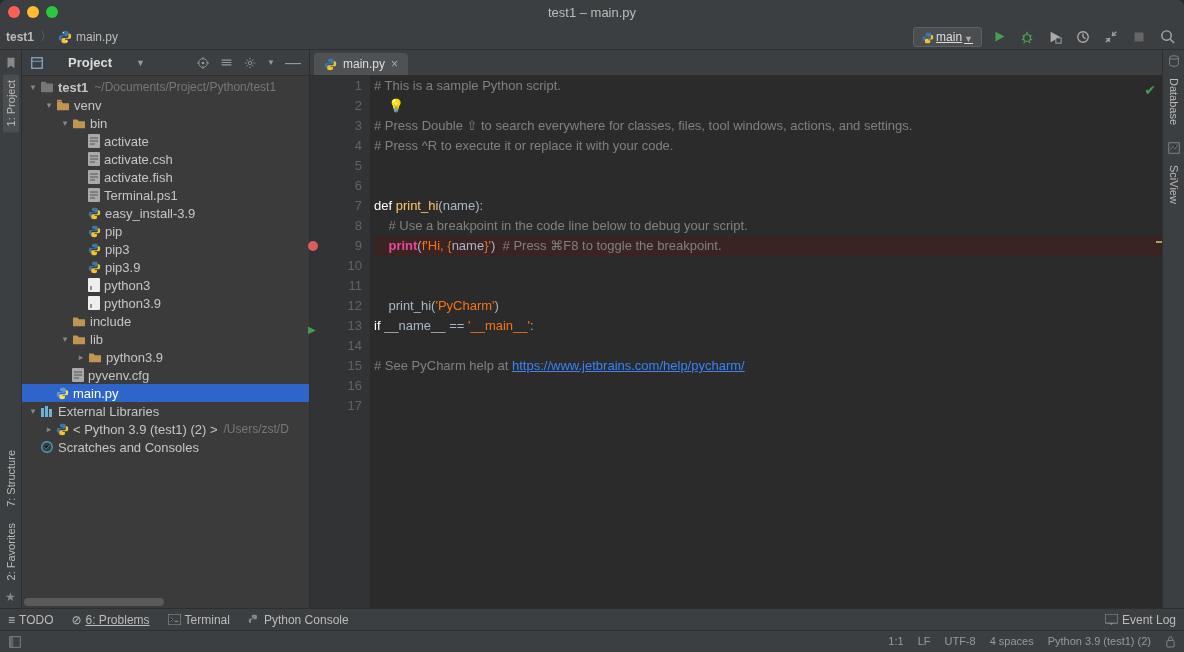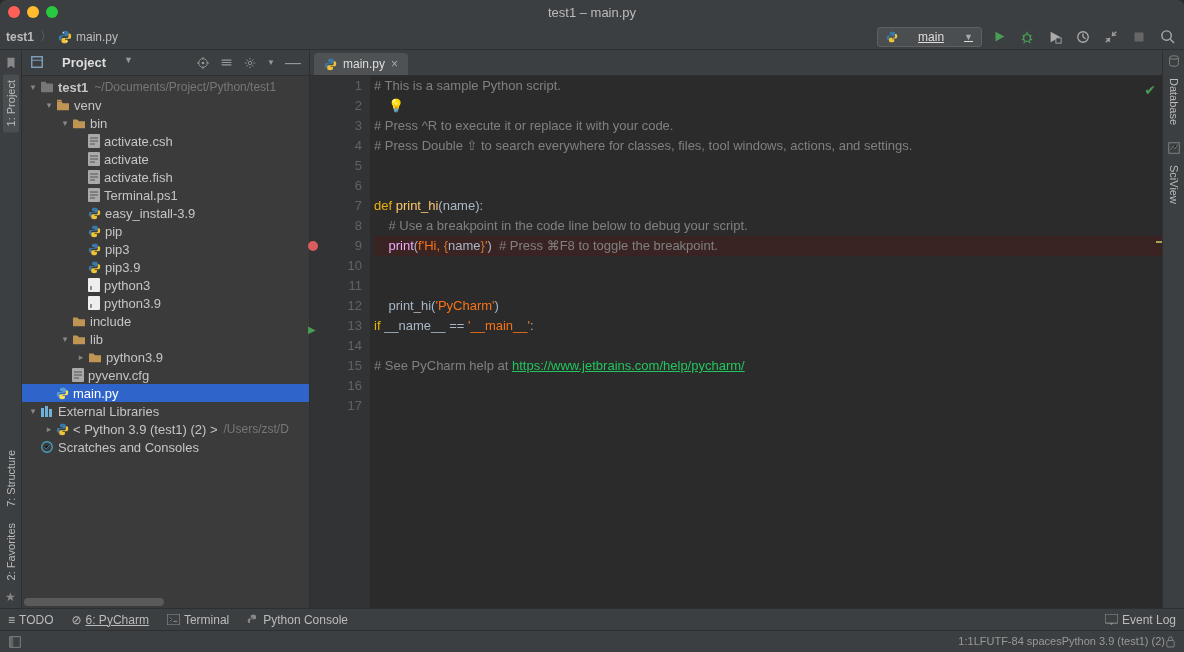--- a/index.html
+++ b/index.html
@@ -12,36 +12,36 @@
     .tl-red { background: #ff5f57; }
     .tl-yellow { background: #febc2e; }
     .tl-green { background: #28c840; }
     .title-text { position: absolute; left: 50%; transform: translateX(-50%); color: #bbb; font-size: 13px; }
 
     
     .nav-bar { height: 26px; background: #3c3f41; display: flex; align-items: center; justify-content: space-between; padding: 0 6px; border-bottom: 1px solid #2d2f30; }
     .breadcrumb { display: flex; align-items: center; gap: 4px; color: #bbb; font-size: 12px; }
     .bc-sep { color: #777; margin: 0 2px; }
     .nav-right { display: flex; align-items: center; gap: 6px; }
-    .run-config { background: #4b4e50; border: 1px solid #5e6060; border-radius: 3px; padding: 2px 8px; display: flex; align-items: center; gap: 20px; color: #ddd; font-size: 12px; text-decoration: underline; }
+    .run-config { background: #4b4e50; border: 1px solid #5e6060; border-radius: 3px; padding: 2px 8px; display: flex; align-items: flex-end; gap: 2px; color: #ddd; font-size: 12px; text-decoration: underline; }
     .icon-btn { width: 22px; height: 22px; display: flex; align-items: center; justify-content: center; cursor: pointer; color: #aaa; }
     .play-icon { color: #499c54; }
     .bug-icon { color: #499c54; }
 
     
     .main-area { flex: 1; display: flex; overflow: hidden; }
 
     
     .left-gutter { width: 22px; background: #3c3f41; border-right: 1px solid #2d2f30; display: flex; flex-direction: column; align-items: center; padding-top: 4px; gap: 4px; }
     .vtab { writing-mode: vertical-rl; transform: rotate(180deg); font-size: 11px; color: #bbb; padding: 6px 2px; cursor: pointer; display: flex; align-items: center; gap: 4px; }
 
     
     .project-panel { width: 288px; background: #3b3b3b; border-right: 1px solid #2d2f30; display: flex; flex-direction: column; }
     .project-header { height: 26px; background: #3c3f41; display: flex; align-items: center; justify-content: space-between; padding: 0 8px; border-bottom: 1px solid #2d2f30; }
-    .ph-left { display: flex; align-items: flex-start; gap: 18px; color: #ddd; font-weight: bold; font-size: 13px; }
+    .ph-left { display: flex; align-items: center; gap: 24px; color: #ddd; font-weight: bold; font-size: 13px; }
     .ph-right { display: flex; align-items: center; gap: 10px; color: #999; }
     .ph-icon { cursor: pointer; }
 
     .tree { flex: 1; overflow: auto; padding: 2px 0; font-size: 13px; }
     .tree-row { display: flex; align-items: center; height: 18px; padding-left: 4px; cursor: pointer; white-space: nowrap; color: #c5c5c5; }
     .tree-row.selected { background: #2f65ca; color: #fff; }
     .tree-arrow { width: 14px; display: inline-flex; justify-content: center; color: #888; font-size: 9px; }
     .folder-icon { color: #c09553; margin-right: 4px; display: inline-flex; }
     .file-icon { margin-right: 4px; display: inline-flex; }
     .tree-label { color: inherit; }
@@ -57,42 +57,42 @@
     .gutter { background: #313335; width: 48px; text-align: right; padding: 0 8px 0 0; color: #606366; user-select: none; position: relative; }
     .gutter-line { height: 20px; position: relative; }
     .breakpoint { position: absolute; left: -14px; top: 5px; width: 10px; height: 10px; background: #db5c5c; border-radius: 50%; }
     .run-marker { position: absolute; left: -14px; top: 4px; color: #499c54; font-size: 10px; }
     .gutter-extra { width: 12px; background: #313335; }
 
     .code-content { flex: 1; padding-left: 4px; position: relative; }
     .code-line { height: 20px; white-space: pre; }
     .code-line.bp-line { background: #3a2323; }
     .c-comment { color: #808080; }
-    .c-keyword { color: #eab308; }
+    .c-keyword { color: #ffffff; }
     .c-def { color: #ffc66d; }
     .c-string { color: #f97316; }
-    .c-builtin { color: #f0abfc; }
+    .c-builtin { color: #ec4899; font-weight: bold; }
     .c-param { color: #a9b7c6; }
     .c-fstring-expr { color: #cc7832; }
-    .c-link { color: #22c55e; text-decoration: underline; }
+    .c-link { color: #3b82f6; text-decoration: underline; }
     .bulb { position: absolute; left: 18px; top: 20px; font-size: 13px; }
     
     .editor-check { position: absolute; right: 6px; top: 4px; color: #499c54; font-size: 14px; }
 
     
     .right-gutter { width: 22px; background: #3c3f41; border-left: 1px solid #2d2f30; display: flex; flex-direction: column; align-items: center; padding-top: 4px; gap: 4px; }
     .vtab-r { writing-mode: vertical-rl; font-size: 11px; color: #bbb; padding: 6px 2px; cursor: pointer; }
     .edge-marker { position: absolute; right: 0px; width: 6px; height: 2px; background: #a9a557; }
 
     
     .tool-bar { height: 22px; background: #3c3f41; display: flex; align-items: center; justify-content: space-between; padding: 0 8px; border-top: 1px solid #2d2f30; font-size: 12px; color: #bbb; }
     .tool-left { display: flex; gap: 18px; align-items: center; }
     .tool-item { display: flex; align-items: center; gap: 4px; cursor: pointer; }
     .status-bar { height: 22px; background: #3c3f41; display: flex; align-items: center; justify-content: space-between; padding: 0 8px; border-top: 1px solid #2d2f30; font-size: 11px; color: #999; }
-    .status-right { display: flex; }
+    .status-right { display: flex; gap: 14px; }
 
     svg { display: block; }
   </style>
 </head>
 <body>
 
 <div class="title-bar">
   <div class="traffic-lights">
     <div class="tl tl-red"></div>
     <div class="tl tl-yellow"></div>
@@ -250,30 +250,30 @@
         <span class="tree-label">bin</span>
       </div>
 
       <div class="tree-row" style="padding-left:66px">
           <span class="file-icon">
             <svg width="12" height="14" viewBox="0 0 12 14">
               <rect width="12" height="14" fill="#a9a9a9" rx="1"></rect>
               <path stroke="#555" d="M2 4h8M2 7h8M2 10h5"></path>
             </svg>
           </span>
-          <span class="tree-label">activate.csh</span>
+          <span class="tree-label">activate</span>
         </div>
       <div class="tree-row" style="padding-left:66px">
           <span class="file-icon">
             <svg width="12" height="14" viewBox="0 0 12 14">
               <rect width="12" height="14" fill="#a9a9a9" rx="1"></rect>
               <path stroke="#555" d="M2 4h8M2 7h8M2 10h5"></path>
             </svg>
           </span>
-          <span class="tree-label">activate</span>
+          <span class="tree-label">activate.csh</span>
         </div>
       <div class="tree-row" style="padding-left:66px">
           <span class="file-icon">
             <svg width="12" height="14" viewBox="0 0 12 14">
               <rect width="12" height="14" fill="#a9a9a9" rx="1"></rect>
               <path stroke="#555" d="M2 4h8M2 7h8M2 10h5"></path>
             </svg>
           </span>
           <span class="tree-label">activate.fish</span>
         </div>
@@ -457,22 +457,22 @@
         <div class="gutter-line">14</div>
         <div class="gutter-line">15</div>
         <div class="gutter-line">16</div>
         <div class="gutter-line">17</div>
       </div>
       <div class="code-content">
         <span class="bulb">💡</span>
         <div class="editor-check">✔</div>
         <div class="code-line"><span class="c-comment"># This is a sample Python script.</span></div>
         <div class="code-line"></div>
+        <div class="code-line"><span class="c-comment"># Press Double ⇧ to search everywhere for classes, files, tool windows, actions, and settings.</span></div>
         <div class="code-line"><span class="c-comment"># Press ^R to execute it or replace it with your code.</span></div>
-        <div class="code-line"><span class="c-comment"># Press Double ⇧ to search everywhere for classes, files, tool windows, actions, and settings.</span></div>
         <div class="code-line"></div>
         <div class="code-line"></div>
         <div class="code-line"><span class="c-keyword">def </span><span class="c-def">print_hi</span><span class="c-param">(name):</span></div>
         <div class="code-line"><span class="c-comment">    # Use a breakpoint in the code line below to debug your script.</span></div>
         <div class="code-line bp-line">    <span class="c-builtin">print</span><span>(</span><span class="c-string">f'Hi, </span><span class="c-fstring-expr">{</span><span>name</span><span class="c-fstring-expr">}</span><span class="c-string">'</span><span>)</span><span class="c-comment">  # Press ⌘F8 to toggle the breakpoint.</span></div>
         <div class="code-line"></div>
         <div class="code-line"></div>
         <div class="code-line"><span>    print_hi(</span><span class="c-string">'PyCharm'</span><span>)</span></div>
         <div class="code-line"><span class="c-keyword">if </span><span>__name__ == </span><span class="c-string">'__main__'</span><span>:</span></div>
         <div class="code-line"></div>
@@ -502,21 +502,21 @@
 </div>
 
 <div class="tool-bar">
   <div class="tool-left">
     <div class="tool-item">
         <span>≡</span>
         <span>TODO</span>
       </div>
     <div class="tool-item">
         <span>⊘</span>
-        <span style="text-decoration:underline">6: PyCharm</span>
+        <span style="text-decoration:underline">6: Problems</span>
       </div>
     <div class="tool-item">
         <span>
           <svg width="13" height="11" viewBox="0 0 14 12">
             <rect width="14" height="12" fill="none" stroke="#999" rx="1"></rect>
             <path stroke="#999" d="M3 4l2 2-2 2M7 8h4"></path>
           </svg>
         </span>
         <span>Terminal</span>
       </div>

